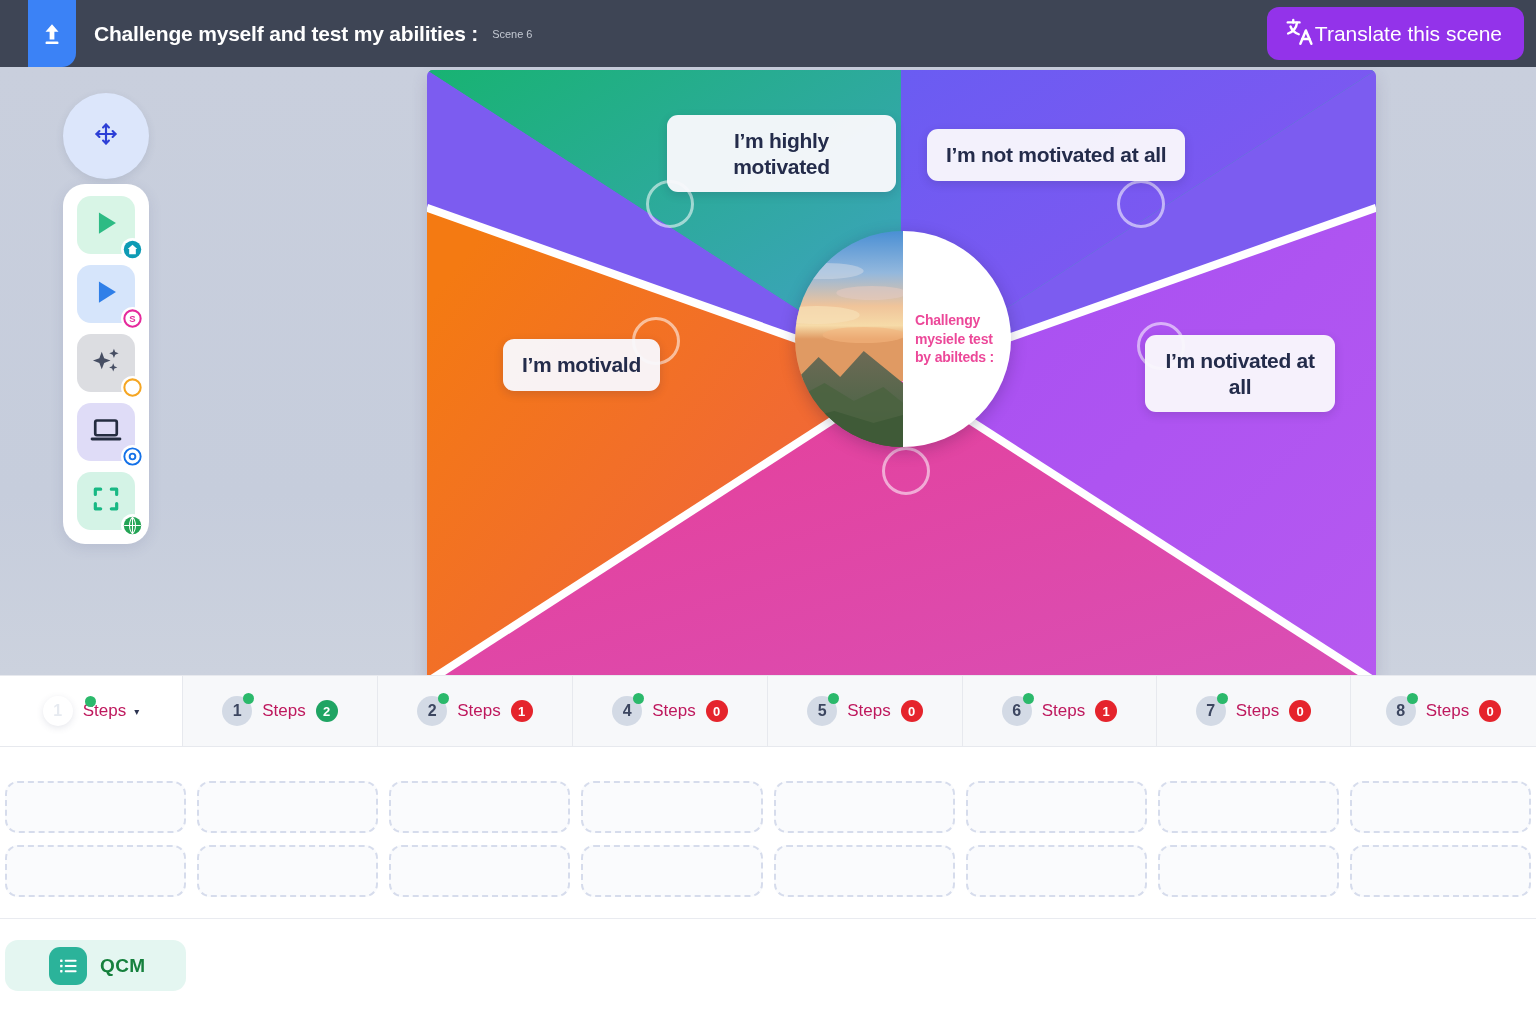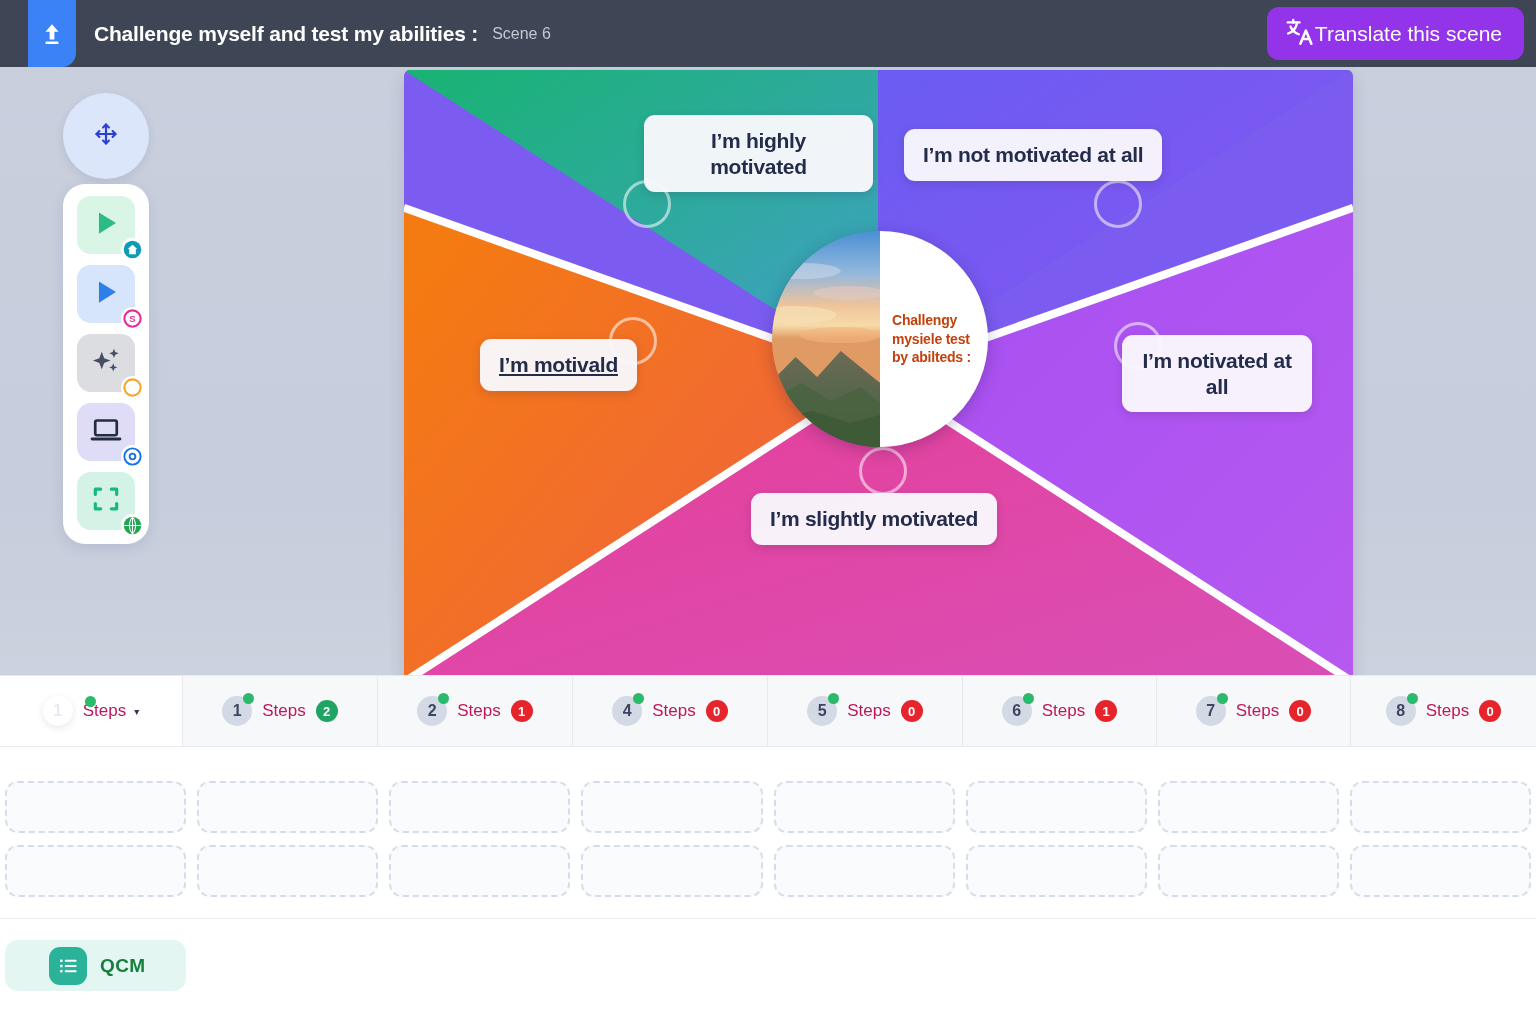--- a/index.html
+++ b/index.html
@@ -33,21 +33,21 @@
     margin-left: 18px;
     color: #ffffff;
     font-size: 21px;
     font-weight: bold;
     letter-spacing: -0.2px;
     white-space: nowrap;
   }
   .topbar-scene {
     margin-left: 14px;
     color: #c3c8d2;
-    font-size: 16px;
+    font-size: 11px;
     white-space: nowrap;
   }
   .translate-btn {
     position: absolute; right: 12px; top: 7px;
     height: 53px;
     background: #9333ea;
     border-radius: 12px;
     display: flex; align-items: center; gap: 0;
     padding: 0 22px 0 18px;
     cursor: pointer;
@@ -92,21 +92,21 @@
     display: flex; align-items: center; justify-content: center;
   }
   .t-green { background: #d8f5e6; }
   .t-blue  { background: #d6e5fb; }
   .t-grey  { background: #dcdde1; }
   .t-lav   { background: #dfdcf7; }
   .t-mint  { background: #d4f3e6; }
 
   
   .diagram {
-    position: absolute; left: 404px; top: 3px;
+    position: absolute; left: 427px; top: 3px;
     width: 949px; height: 612px;
     border-radius: 6px;
     box-shadow: 0 6px 16px rgba(80,60,110,0.18);
     overflow: hidden;
     background: #7c5cf0;
   }
   .diag-svg { position:absolute; inset:0; width:100%; height:100%; display:block; }
 
   .tag {
     position: absolute;
@@ -117,21 +117,21 @@
     font-size: 21px;
     font-weight: bold;
     letter-spacing: -0.3px;
     line-height: 1.22;
     box-shadow: 0 3px 10px rgba(40,30,70,0.16);
     text-align: center;
     cursor: pointer;
   }
   .tag-tl { left: 240px; top: 45px; width: 229px; }
   .tag-tr { left: 500px; top: 59px; }
-  .tag-l  { left: 76px; top: 269px; text-decoration: underline; }
+  .tag-l  { left: 76px; top: 269px; }
   .tag-r  { left: 718px; top: 265px; width: 190px; }
   .tag-b  { left: 347px; top: 423px; }
 
   .hotspot {
     position: absolute;
     width: 48px; height: 48px; border-radius: 50%;
     border: 3px solid rgba(255,255,255,0.55);
     cursor: pointer;
   }
   .hs-1 { left: 219px; top: 110px; }
@@ -150,21 +150,21 @@
   }
   .center-img { width: 50%; height: 100%; position: relative; overflow:hidden; }
   .center-img svg { position:absolute; inset:0; width:100%; height:100%; }
   .center-text {
     width: 50%; height: 100%;
     background: #ffffff;
     display: flex; align-items: center; justify-content: flex-start;
     padding-left: 12px;
   }
   .center-text span {
-    color: #c2410c; font-size: 14px; font-weight: bold; line-height: 1.35;
+    color: #ec4899; font-size: 14px; font-weight: bold; line-height: 1.35;
     letter-spacing: -0.2px;
   }
 
   
   .steps-bar {
     position: absolute; top: 675px; left: 0; width: 1536px; height: 72px;
     background: #f7f8fa;
     border-top: 1px solid #e7e9ee;
     border-bottom: 1px solid #e7e9ee;
     display: flex;
@@ -407,21 +407,20 @@
       <div class="hotspot hs-1"></div>
       <div class="hotspot hs-2"></div>
       <div class="hotspot hs-3"></div>
       <div class="hotspot hs-4"></div>
       <div class="hotspot hs-5"></div>
 
       <div class="tag tag-tl">I’m highly motivated</div>
       <div class="tag tag-tr">I’m not motivated at all</div>
       <div class="tag tag-l">I’m motivald</div>
       <div class="tag tag-r">I’m notivated at all</div>
-      <div class="tag tag-b">I’m slightly motivated</div>
 
       <div class="center-node">
         <div class="center-img">
           <svg viewBox="0 0 110 216" preserveAspectRatio="none">
             <defs>
               <linearGradient id="sky" x1="0" y1="0" x2="0" y2="1">
                 <stop offset="0" stop-color="#4a8fd4"></stop>
                 <stop offset="0.28" stop-color="#93b8dd"></stop>
                 <stop offset="0.5" stop-color="#f0c49a"></stop>
                 <stop offset="0.63" stop-color="#f6dba8"></stop>

